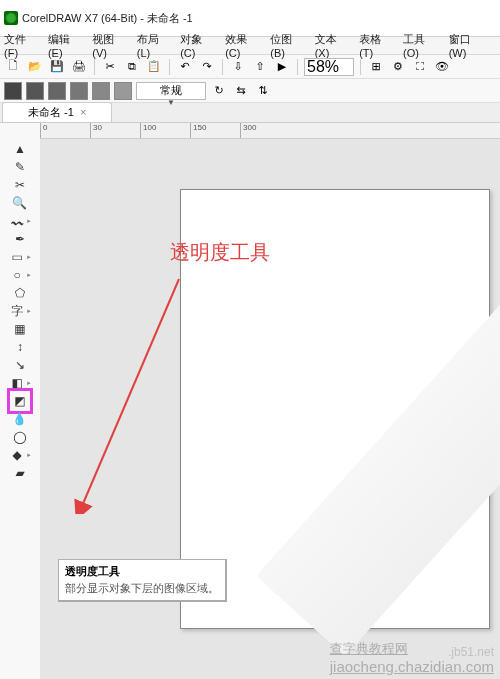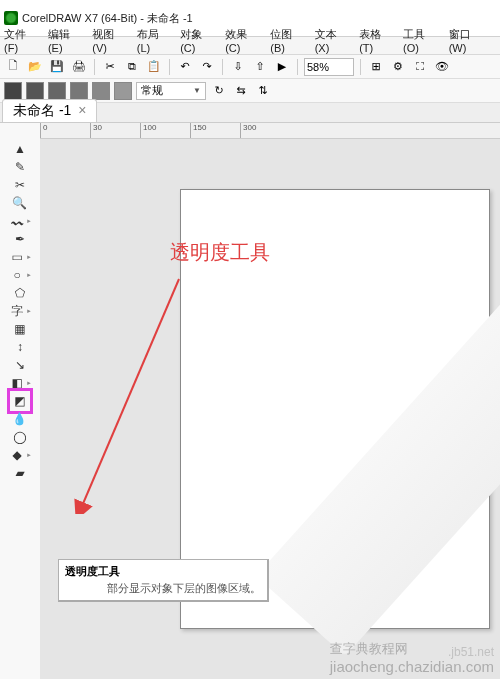--- a/index.html
+++ b/index.html
@@ -1,48 +1,48 @@
 <!DOCTYPE html>
 <html><head>
 <meta charset="utf-8">
 <style>
 * { box-sizing: border-box; margin: 0; padding: 0; }
 body { font-family: "Microsoft YaHei", Arial, sans-serif; font-size: 11px; background: #fff; width: 500px; height: 679px; overflow: hidden; position: relative; }
 .titlebar { background: #fff; border-bottom: 1px solid #d0d0d0; height: 18px; display: flex; align-items: center; padding: 18px 4px; }
 .titlebar .icon { width: 14px; height: 14px; background: radial-gradient(circle, #3a3 40%, #060 60%); border-radius: 2px; margin-right: 4px; }
 .titlebar span { font-size: 11px; color: #222; }
-.menubar { display: flex; height: 18px; align-items: flex-end; padding: 0 4px; background: #f5f5f5; border-bottom: 1px solid #d8d8d8; }
+.menubar { display: flex; height: 18px; align-items: center; padding: 0 4px; background: #f5f5f5; border-bottom: 1px solid #d8d8d8; }
 .menubar span { margin-right: 10px; font-size: 11px; color: #222; cursor: default; }
 .toolbar { display: flex; align-items: center; height: 24px; padding: 2px 4px; background: #f8f8f8; border-bottom: 1px solid #ddd; gap: 4px; }
 .tbtn { width: 18px; height: 18px; display: inline-flex; align-items: center; justify-content: center; border: 1px solid transparent; cursor: pointer; }
 .sep { width: 1px; height: 16px; background: #ccc; margin: 0 2px; }
-.zoom { width: 50px; height: 18px; border: 1px solid #bbb; font-size: 11px; padding: 0 2px; }
+.zoom { width: 50px; height: 18px; border: 1px solid #bbb; font-size: 16px; padding: 0 2px; }
 .toolbar2 { display: flex; align-items: center; height: 24px; padding: 2px 4px; background: #f8f8f8; border-bottom: 1px solid #ddd; gap: 4px; }
 .swatch { width: 18px; height: 18px; border: 1px solid #888; display: inline-block; }
-.dropdown { width: 70px; height: 18px; border: 1px solid #bbb; font-size: 11px; padding: 0 4px; background: #fff; display: flex; align-items: center; justify-content: space-between; }
+.dropdown { width: 70px; height: 18px; border: 1px solid #bbb; font-size: 11px; padding: 0 4px; background: #fff; display: flex; align-items: center; justify-content: space-between; flex-direction: column; }
 .dropdown .chev { font-size: 8px; color: #555; }
 .tabbar { height: 20px; background: #eee; display: flex; align-items: flex-end; padding: 0 2px; border-bottom: 1px solid #ccc; }
-.tabbar .tab { background: #fff; border: 1px solid #ccc; border-bottom: none; padding: 2px 10px; font-size: 14px; border-radius: 3px 3px 0 0; margin-top: 42px; }
+.tabbar .tab { background: #fff; border: 1px solid #ccc; border-bottom: none; padding: 2px 25px; font-size: 11px; border-radius: 3px 3px 0 0; margin-top: 42px; }
 .tabbar .close { color: #888; margin-left: 3px; }
 .workspace { position: relative; display: flex; height: calc(679px - 18px - 18px - 24px - 24px - 20px); }
 .ruler-h { position: absolute; left: 40px; top: 0; right: 0; height: 16px; background: #f0f0f0; border-bottom: 1px solid #ccc; font-size: 8px; color: #555; display: flex; overflow: hidden; }
 .ruler-h .tick { width: 50px; border-left: 1px solid #aaa; padding-left: 2px; }
 .toolbox { width: 40px; background: #f8f8f8; display: flex; flex-direction: column; align-items: center; padding-top: 18px; gap: 2px; }
 .tool { width: 16px; height: 16px; display: flex; align-items: center; justify-content: center; font-size: 12px; color: #333; cursor: pointer; border: 1px solid transparent; }
 .tool-row { display: flex; gap: 2px; align-items: center; }
 .tool-highlighted { outline: 3px solid #e040e0; outline-offset: 2px; }
 .canvas-area { flex: 1; position: relative; background: #e5e5e5; margin-top: 16px; overflow: hidden; }
 .page { position: absolute; left: 140px; top: 50px; width: 310px; height: 440px; background: #fff; border: 1px solid #888; box-shadow: 2px 2px 4px rgba(0,0,0,0.2); }
 .diagonal-shape { position: absolute; width: 420px; height: 120px; background: linear-gradient(to bottom, #f7f7f7, #f0f0f0); transform: rotate(-48deg); left: 50px; top: 210px; border-radius: 6px; }
 .annotation { position: absolute; left: 130px; top: 100px; color: #e04040; font-size: 20px; }
 .arrow { position: absolute; left: 34px; top: 135px; width: 110px; height: 240px; pointer-events: none; }
 .tooltip { position: absolute; left: 18px; top: 420px; background: #fff; border: 1px solid #b0b0b0; border-right: 2px solid #aaa; border-bottom: 2px solid #aaa; padding: 4px 6px; font-size: 11px; z-index: 10; }
 .tooltip .t-title { font-weight: bold; margin-bottom: 2px; }
-.tooltip .t-body { color: #555; margin-left: 42px; }
-.watermark { position: absolute; right: 6px; bottom: 4px; font-size: 13px; color: #888; opacity: 0.6; }
+.tooltip .t-body { color: #555; }
+.watermark { position: absolute; right: 6px; bottom: 4px; font-size: 13px; color: #888; opacity: 0.6; text-decoration: underline; }
 .watermark2 { position: absolute; right: 6px; bottom: 20px; font-size: 12px; color: #aaa; opacity: 0.6; }
 </style>
 </head>
 <body>
 
 <div class="titlebar">
   <span class="icon"></span>
   <span>CorelDRAW X7 (64-Bit) - 未命名 -1</span>
 </div>
 

